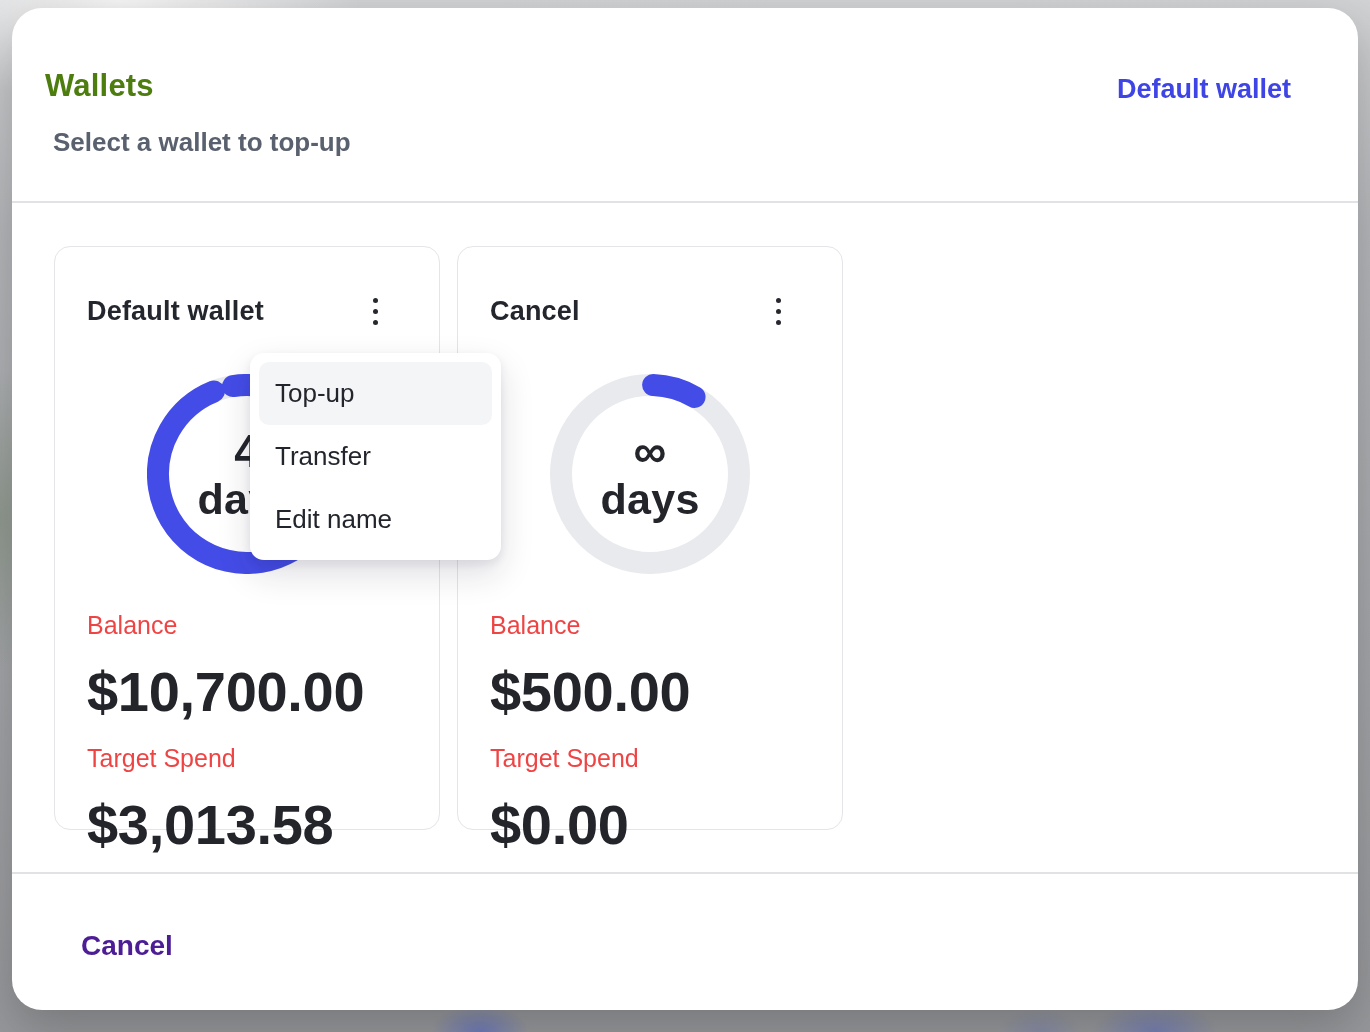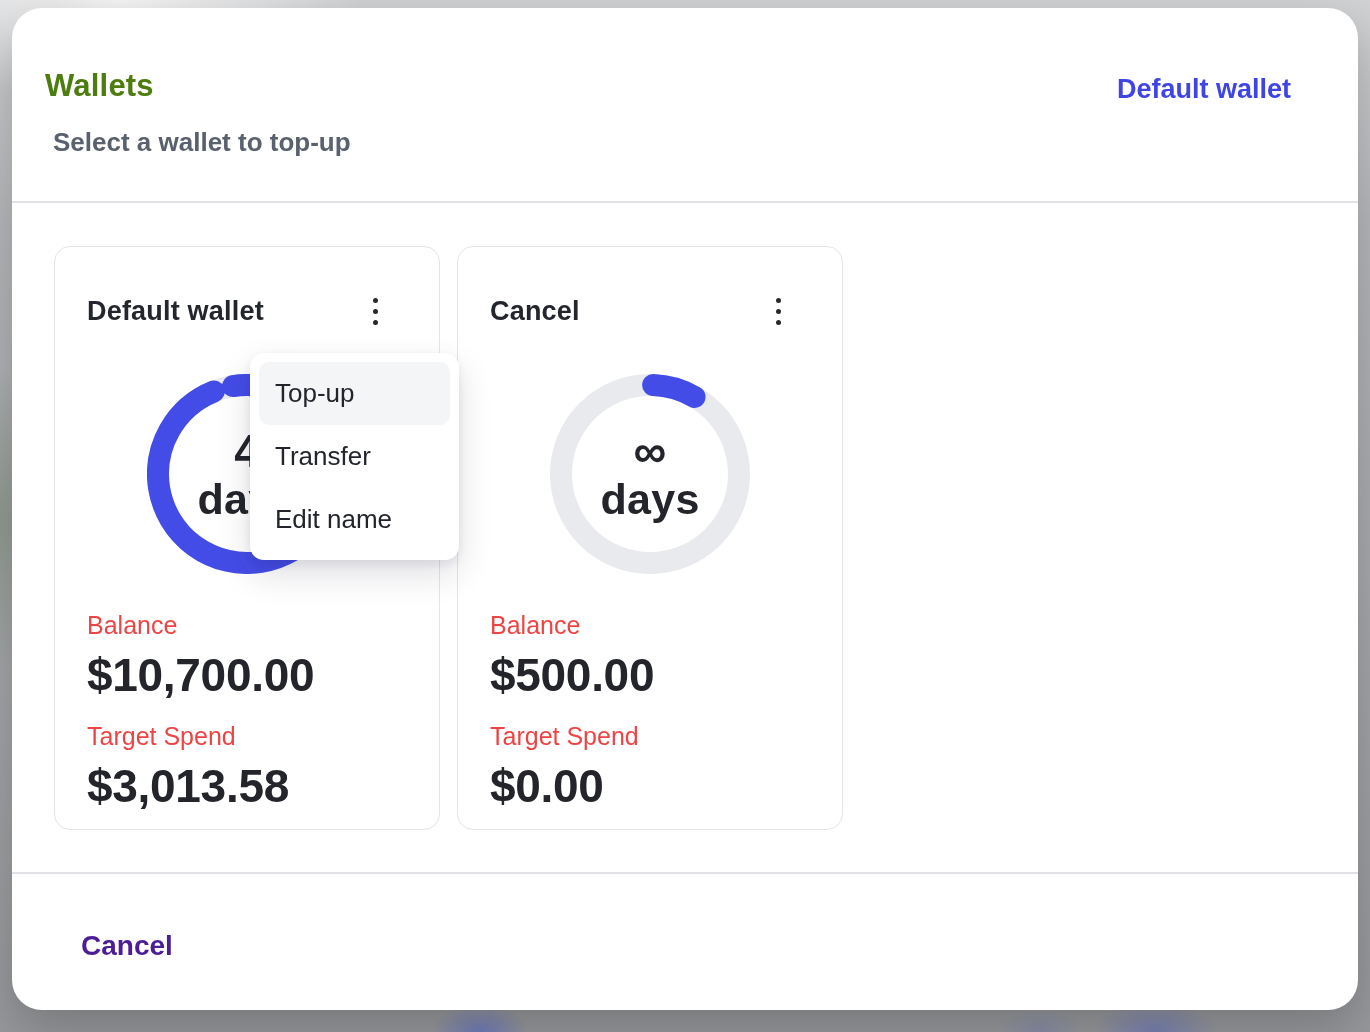--- a/index.html
+++ b/index.html
@@ -39,26 +39,26 @@
   .kebab i { width:5px; height:5px; border-radius:50%; background:#26282e; }
 
   .ring-wrap { position:absolute; left:50%; transform:translateX(-50%); top:127px; width:200px; height:200px; }
   .ring-wrap svg { display:block; }
   .ring-text { position:absolute; inset:0; display:flex; flex-direction:column; align-items:center; justify-content:center; }
   .days-num  { font-size:46px; font-weight:700; color:#23252b; line-height:1; }
   .days-unit { font-size:43px; font-weight:700; color:#23252b; line-height:1; margin-top:4px; letter-spacing:.3px; }
 
   .stats { position:absolute; left:32px; top:363px; }
   .stat-label { font-size:25px; font-weight:400; color:#ef4444; line-height:1.2; }
-  .stat-value { font-size:46px; font-weight:700; color:#23252b; line-height:1.15; letter-spacing:-.3px; margin-top:9px; }
+  .stat-value { font-size:56px; font-weight:700; color:#23252b; line-height:1.15; letter-spacing:-.3px; margin-top:20px; }
   .stat-gap { height:19px; }
 
   
   .menu {
-    position:absolute; left:238px; top:345px; width:209px; z-index:20;
+    position:absolute; left:238px; top:345px; width:251px; z-index:20;
     background:#ffffff; border-radius:14px; padding:9px;
     box-shadow:0 4px 10px rgba(25,27,60,.08), 0 14px 34px rgba(25,27,60,.14);
   }
   .menu-item {
     height:63px; display:flex; align-items:center; padding-left:16px;
     font-size:26px; color:#22252c; border-radius:10px; cursor:pointer;
   }
   .menu-item.active { background:#f4f5f6; }
 
   

